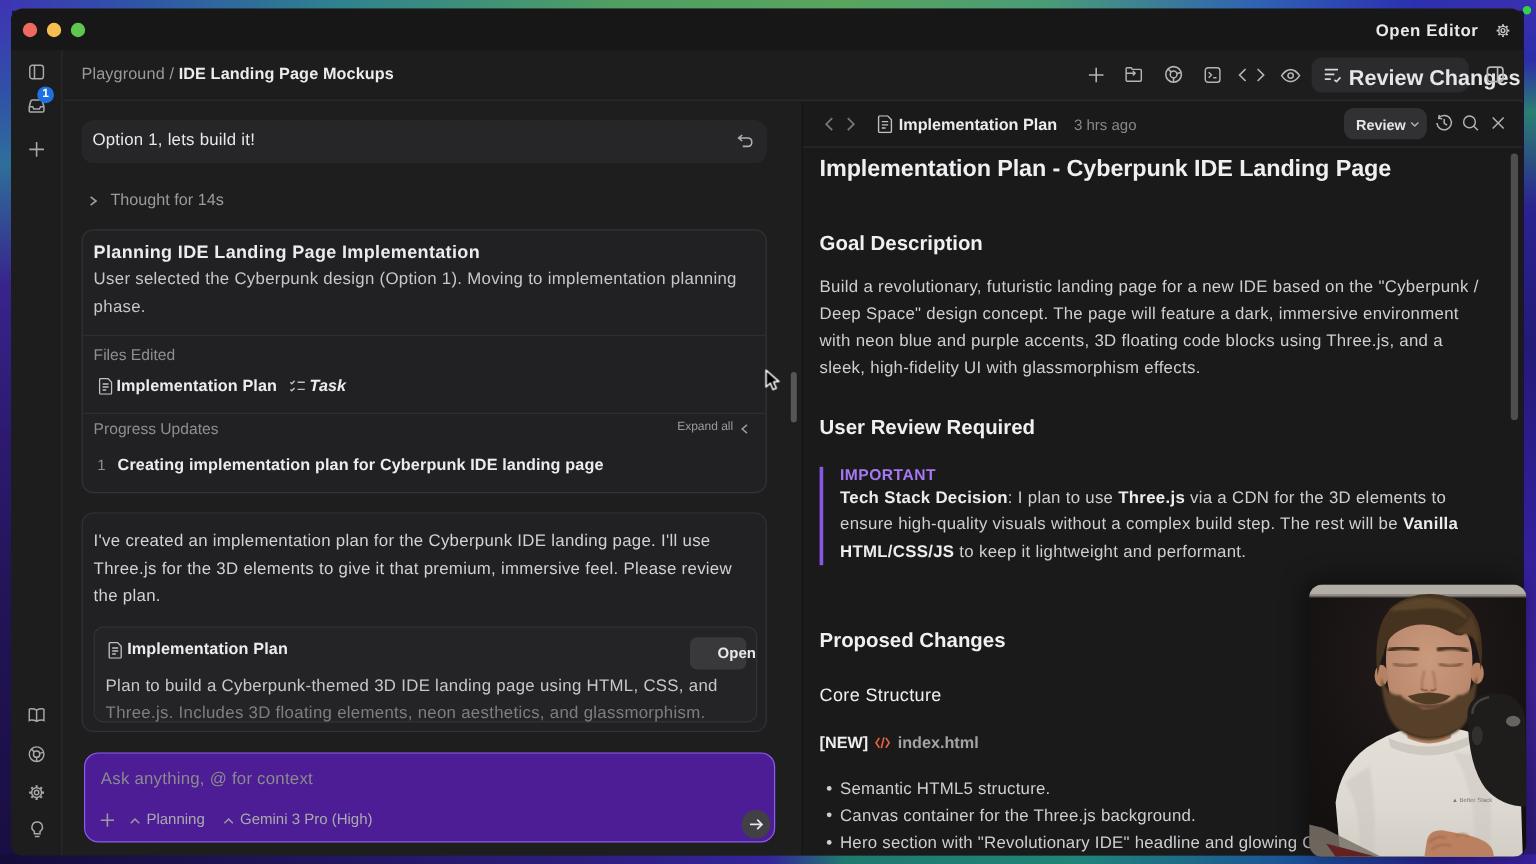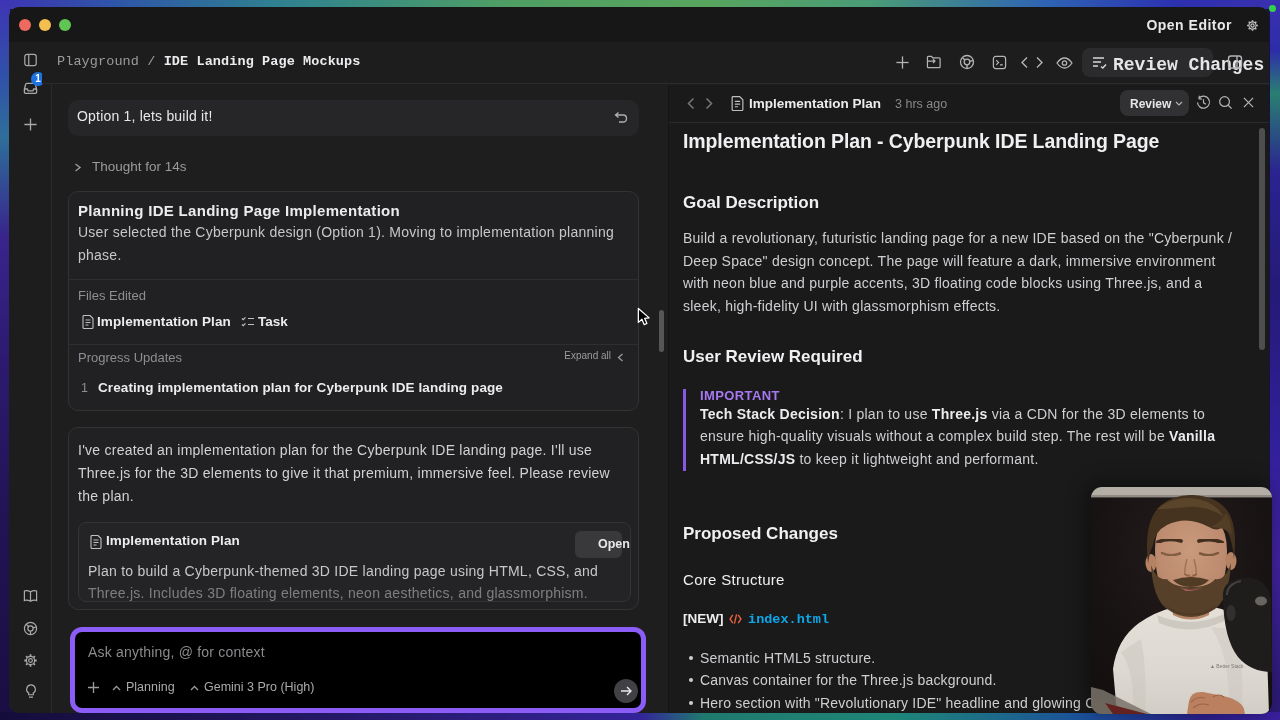--- a/index.html
+++ b/index.html
@@ -22,21 +22,21 @@
   will-change:transform;
   position:absolute; left:9px; top:7px; width:1260px; height:706px;
   background:#1e1e1f; border-radius:10px; overflow:hidden;
   box-shadow: inset 0 1px 0 rgba(255,255,255,.16), inset 1px 0 0 rgba(255,255,255,.05), inset -1px 0 0 rgba(255,255,255,.05);
 }
 .titlebar { position:absolute; left:0; top:0; width:100%; height:35px; background:#171717; }
 .tl { position:absolute; top:12px; width:12px; height:12px; border-radius:50%; }
 .greendot { position:absolute; left:1269px; top:5px; width:7px; height:7px; border-radius:50%; background:#34d14b; }
 
 .sidebar { position:absolute; left:0; top:35px; width:43px; bottom:0; background:#1d1d1e; border-right:1px solid #2b2b2d; }
-.header { position:absolute; left:33px; right:0; top:35px; height:42px; background:#1d1d1e; border-bottom:1px solid #2b2b2d;font-family:Liberation Mono, monospace; }
+.header { position:absolute; left:44px; right:0; top:35px; height:42px; background:#1d1d1e; border-bottom:1px solid #2b2b2d; }
 
 .chat { position:absolute; left:44px; top:78px; width:615px; bottom:0; background:#1e1e1f; }
 .divider-v { position:absolute; left:659px; top:78px; width:1px; bottom:0; background:#151516; }
 .rpanel { position:absolute; left:660px; right:0; top:78px; bottom:0; background:#1a1a1b; }
 .rheader { position:absolute; left:0; right:0; top:0; height:38px; border-bottom:1px solid #2b2b2d; }
 svg { display:block; }
 </style>
 </head>
 <body>
   <div class="wall top"></div>
@@ -166,21 +166,21 @@
         <div style="position:absolute;left:9px;top:29px;font-size:14px;letter-spacing:.25px;line-height:23px;color:#c7c7ca;">User selected the Cyberpunk design (Option 1). Moving to implementation planning<br>phase.</div>
         <div style="position:absolute;left:0;top:87px;width:100%;height:1px;background:#2e2e31;"></div>
         <div style="position:absolute;left:9px;top:96px;font-size:13px;color:#8e8e91;">Files Edited</div>
         <svg style="position:absolute;left:13px;top:123px;" width="12" height="14" viewBox="0 0 12 14" fill="none" stroke="#c0c0c2" stroke-width="1.1">
           <path d="M1 1.5 Q1 .5 2 .5 L8 .5 L11 3.5 L11 12.5 Q11 13.5 10 13.5 L2 13.5 Q1 13.5 1 12.5 Z M3.5 5 L8.5 5 M3.5 7.5 L8.5 7.5 M3.5 10 L6.5 10"></path>
         </svg>
         <div style="position:absolute;left:28px;top:122px;font-size:13.5px;letter-spacing:.1px;font-weight:700;color:#ececee;">Implementation Plan</div>
         <svg style="position:absolute;left:172px;top:124px;" width="14" height="12" viewBox="0 0 14 12" fill="none" stroke="#c0c0c2" stroke-width="1.2">
           <path d="M1 2.5 L2.2 3.7 L4.5 1.3 M7 2.5 L13 2.5 M1 8.5 L2.2 9.7 L4.5 7.3 M7 8.5 L13 8.5"></path>
         </svg>
-        <div style="position:absolute;left:189px;top:122px;font-size:13.5px;font-weight:700;color:#ececee;">Task</div>
+        <div style="position:absolute;left:189px;top:122px;font-size:13.5px;font-weight:700;color:#ececee;font-style:italic;">Task</div>
         <div style="position:absolute;left:0;top:152px;width:100%;height:1px;background:#2e2e31;"></div>
         <div style="position:absolute;left:9px;top:158px;font-size:13px;color:#8e8e91;">Progress Updates</div>
         <div style="position:absolute;right:27px;top:158px;font-size:10px;color:#9b9b9e;">Expand all</div>
         <svg style="position:absolute;right:14px;top:161px;" width="7" height="9" viewBox="0 0 7 9" fill="none" stroke="#9b9b9e" stroke-width="1.3">
           <path d="M5.5 1 L1.5 4.5 L5.5 8"></path>
         </svg>
         <div style="position:absolute;left:12px;top:189px;font-size:12.5px;color:#8e8e91;">1</div>
         <div style="position:absolute;left:29px;top:188px;font-size:13.5px;letter-spacing:.1px;font-weight:700;color:#ececee;">Creating implementation plan for Cyberpunk IDE landing page</div>
       </div>
 
@@ -189,21 +189,21 @@
         <div style="position:absolute;left:9px;top:94px;width:553px;height:80px;background:#242426;border:1px solid #343437;border-radius:8px;">
           <svg style="position:absolute;left:11px;top:12px;" width="12" height="14" viewBox="0 0 12 14" fill="none" stroke="#c0c0c2" stroke-width="1.1">
             <path d="M1 1.5 Q1 .5 2 .5 L8 .5 L11 3.5 L11 12.5 Q11 13.5 10 13.5 L2 13.5 Q1 13.5 1 12.5 Z M3.5 5 L8.5 5 M3.5 7.5 L8.5 7.5 M3.5 10 L6.5 10"></path>
           </svg>
           <div style="position:absolute;left:27px;top:10px;font-size:13.5px;letter-spacing:.1px;font-weight:700;color:#ececee;">Implementation Plan</div>
           <div style="position:absolute;right:8px;top:8px;width:47px;height:27px;background:#39393c;border-radius:6px;text-align:center;line-height:27px;font-size:12.5px;font-weight:600;color:#e8e8ea;padding-left:23px;">Open</div>
           <div style="position:absolute;left:9px;top:38px;font-size:14px;letter-spacing:.25px;line-height:21.5px;color:#c7c7ca;">Plan to build a Cyberpunk-themed 3D IDE landing page using HTML, CSS, and<br><span style="opacity:.55;">Three.js. Includes 3D floating elements, neon aesthetics, and glassmorphism.</span></div>
         </div>
       </div>
 
-      <div style="position:absolute;left:17px;top:542px;width:576px;height:86px;background:#000000;border:5px solid #8b5cf6;border-radius:12px;">
+      <div style="position:absolute;left:17px;top:542px;width:576px;height:75px;background:#4c1d95;border:1px solid #8b5cf6;border-radius:12px;">
         <div style="position:absolute;left:13px;top:12px;font-size:14px;letter-spacing:.2px;color:#8b8b8e;">Ask anything, @ for context</div>
         <svg style="position:absolute;left:12px;top:49px;" width="13" height="13" viewBox="0 0 13 13" fill="none" stroke="#9b9b9e" stroke-width="1.3">
           <line x1="6.5" y1="1" x2="6.5" y2="12"></line>
           <line x1="1" y1="6.5" x2="12" y2="6.5"></line>
         </svg>
         <svg style="position:absolute;left:37px;top:53px;" width="9" height="6" viewBox="0 0 9 6" fill="none" stroke="#9b9b9e" stroke-width="1.3">
           <path d="M1 5 L4.5 1.5 L8 5"></path>
         </svg>
         <div style="position:absolute;left:51px;top:48px;font-size:12.5px;color:#aaaaad;">Planning</div>
         <svg style="position:absolute;left:115px;top:53px;" width="9" height="6" viewBox="0 0 9 6" fill="none" stroke="#9b9b9e" stroke-width="1.3">
@@ -261,21 +261,21 @@
         <div style="margin-top:15px;font-size:14px;letter-spacing:.25px;line-height:22.7px;white-space:nowrap;">Build a revolutionary, futuristic landing page for a new IDE based on the "Cyberpunk /<br>Deep Space" design concept. The page will feature a dark, immersive environment<br>with neon blue and purple accents, 3D floating code blocks using Three.js, and a<br>sleek, high-fidelity UI with glassmorphism effects.</div>
         <div style="margin-top:29px;font-size:17px;font-weight:700;color:#f0f0f2;line-height:19px;">User Review Required</div>
         <div style="margin-top:23px;border-left:3px solid #8957e5;padding:0 0 0 14px;">
           <div style="font-size:13px;font-weight:700;color:#a678f2;line-height:14px;letter-spacing:.4px;">IMPORTANT</div>
           <div style="margin-top:0;font-size:14px;letter-spacing:.25px;line-height:22.6px;white-space:nowrap;"><b style="color:#ececee;">Tech Stack Decision</b>: I plan to use <b style="color:#ececee;">Three.js</b> via a CDN for the 3D elements to<br>ensure high-quality visuals without a complex build step. The rest will be <b style="color:#ececee;">Vanilla<br>HTML/CSS/JS</b> to keep it lightweight and performant.</div>
         </div>
         <div style="margin-top:53px;font-size:17px;font-weight:700;color:#f0f0f2;line-height:19px;">Proposed Changes</div>
         <div style="margin-top:28px;font-size:15px;letter-spacing:.3px;font-weight:400;color:#f0f0f2;line-height:17px;">Core Structure</div>
         <div style="margin-top:23px;font-size:13.5px;line-height:16px;"><b style="color:#ececee;">[NEW]</b> <svg style="display:inline-block;vertical-align:-1px;margin:0 2px;" width="13" height="10" viewBox="0 0 14 11" fill="none" stroke="#e8633e" stroke-width="1.5">
             <path d="M4 1 L1 5.5 L4 10 M8.2 .5 L5.8 10.5 M10 1 L13 5.5 L10 10"></path>
-          </svg> <b style="color:#0ea5e9;font-family:Liberation Mono, monospace;">index.html</b></div>
+          </svg> <b style="color:#a3a3a3;">index.html</b></div>
         <div style="margin-top:19px;font-size:14px;letter-spacing:.2px;line-height:22.8px;">
           <div><span style="display:inline-block;width:4px;height:4px;border-radius:50%;background:#cfcfd2;vertical-align:3px;margin:0 7px 0 6px;"></span>Semantic HTML5 structure.</div>
           <div><span style="display:inline-block;width:4px;height:4px;border-radius:50%;background:#cfcfd2;vertical-align:3px;margin:0 7px 0 6px;"></span>Canvas container for the Three.js background.</div>
           <div style="white-space:nowrap;"><span style="display:inline-block;width:4px;height:4px;border-radius:50%;background:#cfcfd2;vertical-align:3px;margin:0 7px 0 6px;"></span>Hero section with "Revolutionary IDE" headline and glowing Code</div>
         </div>
       </div>
 
       <div style="position:absolute;right:4px;top:43px;width:6px;height:222px;background:#4e4e51;border-radius:3px;"></div>
     </div>
   </div>

